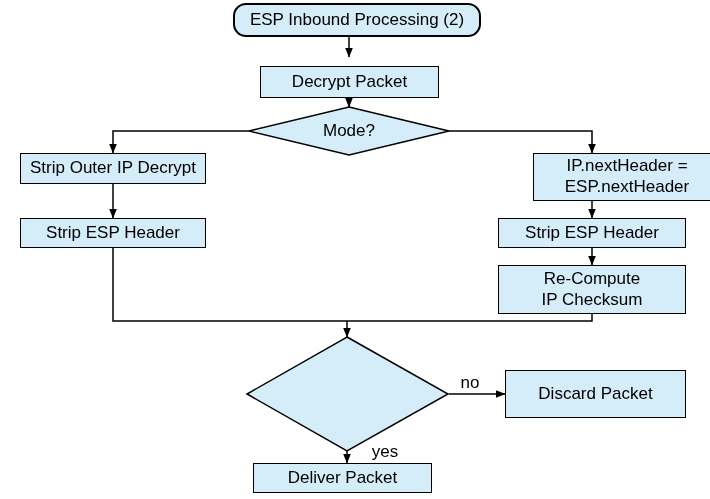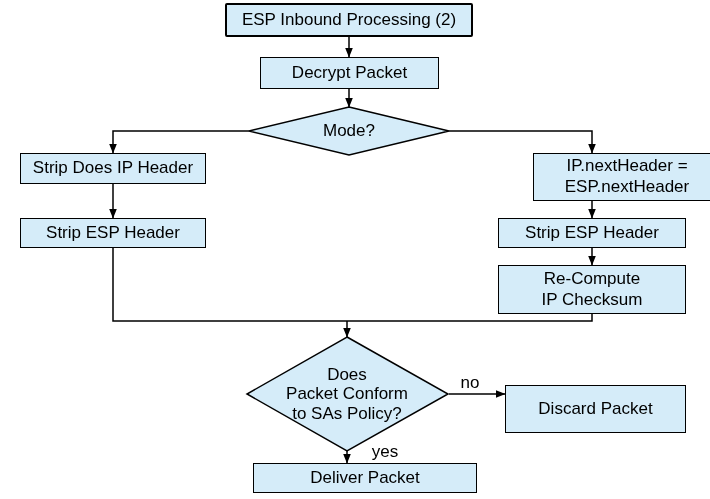--- a/index.html
+++ b/index.html
@@ -24,21 +24,22 @@
     display: flex;
     align-items: center;
     justify-content: center;
     text-align: center;
     font-size: 17px;
     line-height: 1.22;
     white-space: pre-line;
   }
   .node.start {
     border-width: 2px;
-    border-radius: 2px;
+    border-radius: 13px;
+    margin-left: 8px;
   }
   .diamond-label {
     position: absolute;
     box-sizing: border-box;
     display: flex;
     align-items: center;
     justify-content: center;
     text-align: center;
     font-size: 17px;
     line-height: 1.12;
@@ -79,43 +80,40 @@
     <path class="edge" d="M347 321 V337" marker-end="url(#arrow)"></path>
     <path class="edge" d="M449 394 H505" marker-end="url(#arrow)"></path>
     <path class="edge" d="M347 451 V463" marker-end="url(#arrow)"></path>
 
     <polygon class="shape" points="349,107 449,131 349,155 249,131"></polygon>
     <polygon class="shape" points="347,337 448,394 347,451 247,394"></polygon>
   </svg>
 
   <div class="node start" style="left:225px; top:3px; width:248px; height:34px;">ESP Inbound Processing (2)</div>
 
-  <div class="node" style="left:260px; top:57px; width:179px; height:32px;">Decrypt Packet</div>
+  <div class="node" style="left:260px; top:66px; width:179px; height:32px;">Decrypt Packet</div>
 
-  <div class="node" style="left:20px; top:153px; width:186px; height:31px;">Strip Does IP Header</div>
+  <div class="node" style="left:20px; top:153px; width:186px; height:31px;">Strip Outer IP Decrypt</div>
 
   <div class="node" style="left:20px; top:218px; width:186px; height:30px;">Strip ESP Header</div>
 
   <div class="node" style="left:498px; top:153px; width:188px; height:48px;margin-left:35px;">IP.nextHeader =
 ESP.nextHeader</div>
 
   <div class="node" style="left:498px; top:218px; width:188px; height:30px;">Strip ESP Header</div>
 
   <div class="node" style="left:498px; top:265px; width:188px; height:49px;">Re-Compute
 IP Checksum</div>
 
-  <div class="node" style="left:505px; top:370px; width:181px; height:48px;margin-top:15px;">Discard Packet</div>
+  <div class="node" style="left:505px; top:370px; width:181px; height:48px;">Discard Packet</div>
 
-  <div class="node" style="left:253px; top:463px; width:224px; height:30px;">Deliver Packet</div>
+  <div class="node" style="left:253px; top:463px; width:179px; height:30px;">Deliver Packet</div>
 
   <div class="diamond-label" style="left:279px; top:121px; width:140px; height:20px;">Mode?</div>
 
-  <div class="diamond-label" style="left:257px; top:365px; width:180px; height:58px;">Does
-Packet Conform
-to SAs Policy?</div>
 
 
 
   <div class="edge-label" style="left:450px; top:374px; width:40px;">no</div>
 
   <div class="edge-label" style="left:363px; top:443px; width:44px;text-align:center;">yes</div>
 
 </div>
 
 </body></html>

